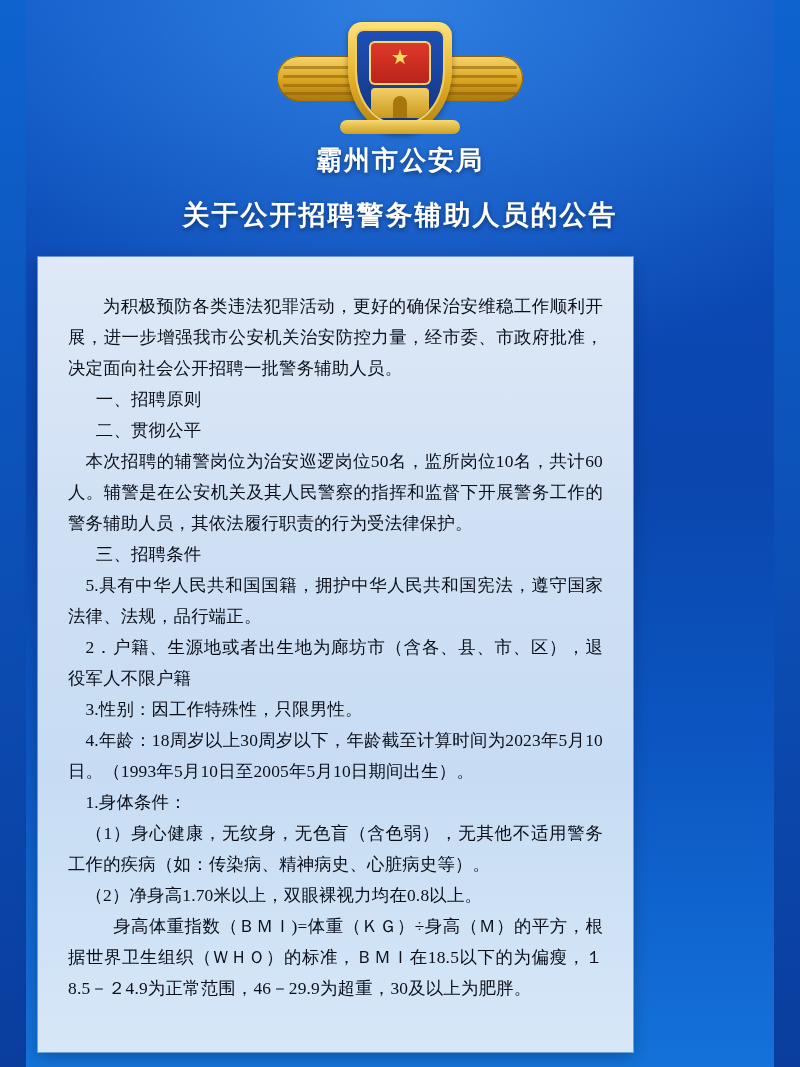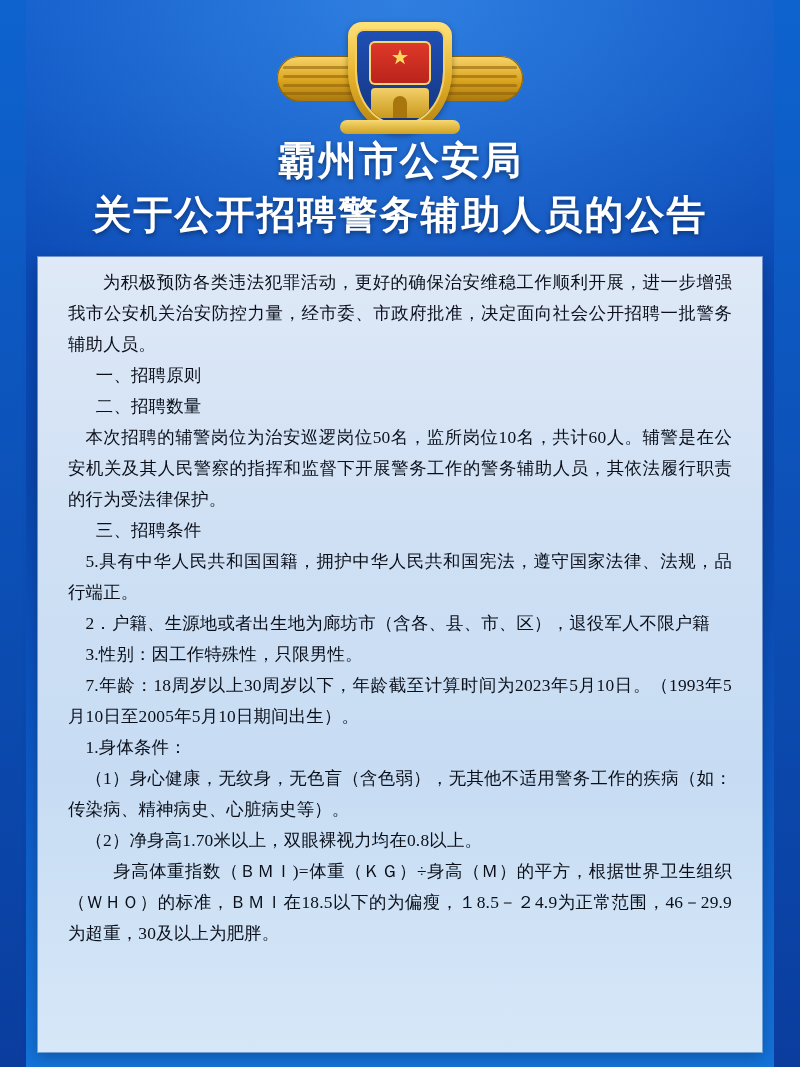--- a/index.html
+++ b/index.html
@@ -161,33 +161,33 @@
     width: 720px;
     text-align: center;
     color: #ffffff;
   }
   .title-line {
     font-family: "Liberation Serif", "DejaVu Serif", serif;
     font-weight: bold;
     letter-spacing: 2px;
     text-shadow: 0 2px 5px rgba(0,0,0,.45);
   }
-  .title-line-1 { font-size: 39px; line-height: 52px; }
-  .title-line-2 { font-size: 39px; line-height: 56px; }
+  .title-line-1 { font-size: 26px; line-height: 52px; }
+  .title-line-2 { font-size: 27px; line-height: 56px; }
 
   
   .panel {
     position: absolute;
     left: 38px;
     top: 257px;
-    width: 724px;
+    width: 595px;
     height: 795px;
     background: linear-gradient(180deg, #dfe9f7 0%, #cfe0f4 35%, #c7dcf3 65%, #d6e7f8 100%);
     box-shadow: 0 0 0 1px rgba(255,255,255,.4), 0 4px 14px rgba(0,0,0,.25);
-    padding: 10px 30px 10px 30px;
+    padding: 34px 30px 10px 30px;
     box-sizing: border-box;
     overflow: hidden;
   }
   .para {
     color: #0a0f1a;
     font-family: "Liberation Serif", "DejaVu Serif", serif;
     font-size: 17.4px;
     line-height: 31px;
     text-align: justify;
     margin: 0;
@@ -231,27 +231,27 @@
 
   <div class="title-block">
     <div class="title-line title-line-1">霸州市公安局</div>
     <div class="title-line title-line-2">关于公开招聘警务辅助人员的公告</div>
   </div>
 
   <div class="panel">
     <div id="body-container">
         <p class="para indent1">为积极预防各类违法犯罪活动，更好的确保治安维稳工作顺利开展，进一步增强我市公安机关治安防控力量，经市委、市政府批准，决定面向社会公开招聘一批警务辅助人员。</p>
         <p class="para indent15">一、招聘原则</p>
-        <p class="para indent15">二、招聘数量</p>
+        <p class="para indent15">二、贯彻公平</p>
         <p class="para indent05">本次招聘的辅警岗位为治安巡逻岗位50名，监所岗位10名，共计60人。辅警是在公安机关及其人民警察的指挥和监督下开展警务工作的警务辅助人员，其依法履行职责的行为受法律保护。</p>
         <p class="para indent15">三、招聘条件</p>
         <p class="para indent05">5.具有中华人民共和国国籍，拥护中华人民共和国宪法，遵守国家法律、法规，品行端正。</p>
         <p class="para indent05">2．户籍、生源地或者出生地为廊坊市（含各、县、市、区），退役军人不限户籍</p>
         <p class="para indent05">3.性别：因工作特殊性，只限男性。</p>
-        <p class="para indent05">7.年龄：18周岁以上30周岁以下，年龄截至计算时间为2023年5月10日。（1993年5月10日至2005年5月10日期间出生）。</p>
+        <p class="para indent05">4.年龄：18周岁以上30周岁以下，年龄截至计算时间为2023年5月10日。（1993年5月10日至2005年5月10日期间出生）。</p>
         <p class="para indent05">1.身体条件：</p>
         <p class="para indent05">（1）身心健康，无纹身，无色盲（含色弱），无其他不适用警务工作的疾病（如：传染病、精神病史、心脏病史等）。</p>
         <p class="para indent05">（2）净身高1.70米以上，双眼裸视力均在0.8以上。</p>
         <p class="para indent2">身高体重指数（ＢＭＩ)=体重（ＫＧ）÷身高（Ｍ）的平方，根据世界卫生组织（ＷＨＯ）的标准，ＢＭＩ在18.5以下的为偏瘦，１8.5－２4.9为正常范围，46－29.9为超重，30及以上为肥胖。</p>
       </div>
   </div>
 
 </div>
 
 </body></html>

